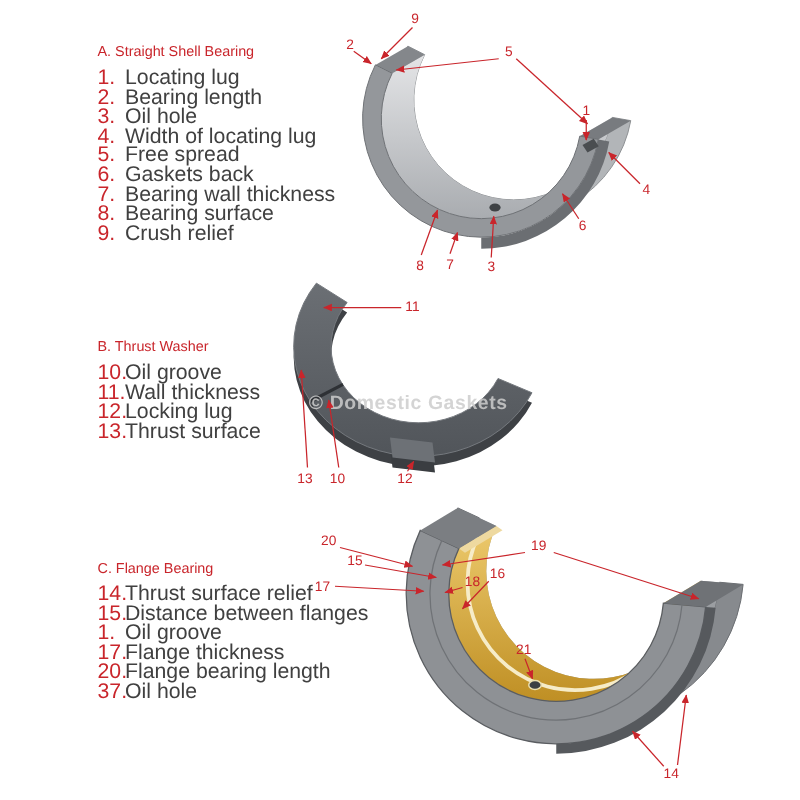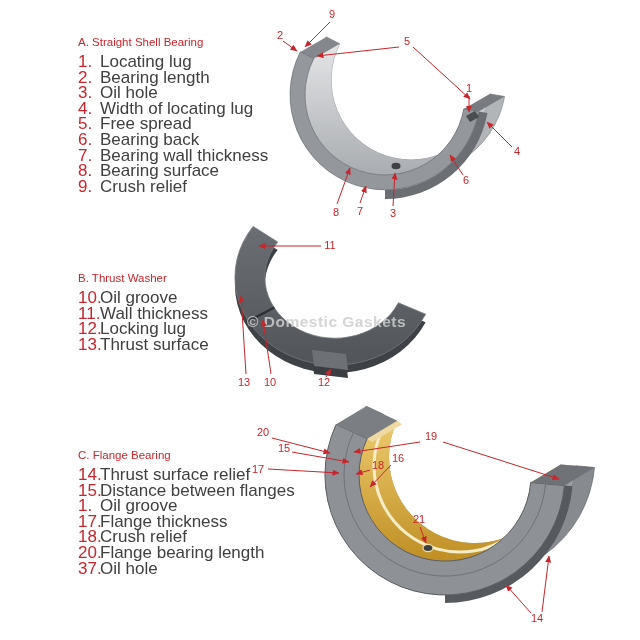--- a/index.html
+++ b/index.html
@@ -133,36 +133,35 @@
   </g>
 </svg>
 
 <div class="legend" id="legend-a">
   <h2>A. Straight Shell Bearing</h2>
   <div class="li"><span class="n">1.</span><span>Locating lug</span></div>
   <div class="li"><span class="n">2.</span><span>Bearing length</span></div>
   <div class="li"><span class="n">3.</span><span>Oil hole</span></div>
   <div class="li"><span class="n">4.</span><span>Width of locating lug</span></div>
   <div class="li"><span class="n">5.</span><span>Free spread</span></div>
-  <div class="li"><span class="n">6.</span><span>Bearing back</span></div>
+  <div class="li"><span class="n">6.</span><span>Gaskets back</span></div>
   <div class="li"><span class="n">7.</span><span>Bearing wall thickness</span></div>
   <div class="li"><span class="n">8.</span><span>Bearing surface</span></div>
   <div class="li"><span class="n">9.</span><span>Crush relief</span></div>
 </div>
 
 <div class="legend" id="legend-b">
   <h2>B. Thrust Washer</h2>
   <div class="li"><span class="n">10.</span><span>Oil groove</span></div>
   <div class="li"><span class="n">11.</span><span>Wall thickness</span></div>
   <div class="li"><span class="n">12.</span><span>Locking lug</span></div>
   <div class="li"><span class="n">13.</span><span>Thrust surface</span></div>
 </div>
 
 <div class="legend" id="legend-c">
   <h2>C. Flange Bearing</h2>
   <div class="li"><span class="n">14.</span><span>Thrust surface relief</span></div>
   <div class="li"><span class="n">15.</span><span>Distance between flanges</span></div>
   <div class="li"><span class="n">1.</span><span>Oil groove</span></div>
   <div class="li"><span class="n">17.</span><span>Flange thickness</span></div>
-  <div class="li"><span class="n">18.</span><span>Crush relief</span></div>
   <div class="li"><span class="n">20.</span><span>Flange bearing length</span></div>
   <div class="li"><span class="n">37.</span><span>Oil hole</span></div>
 </div>
 
 </body></html>

